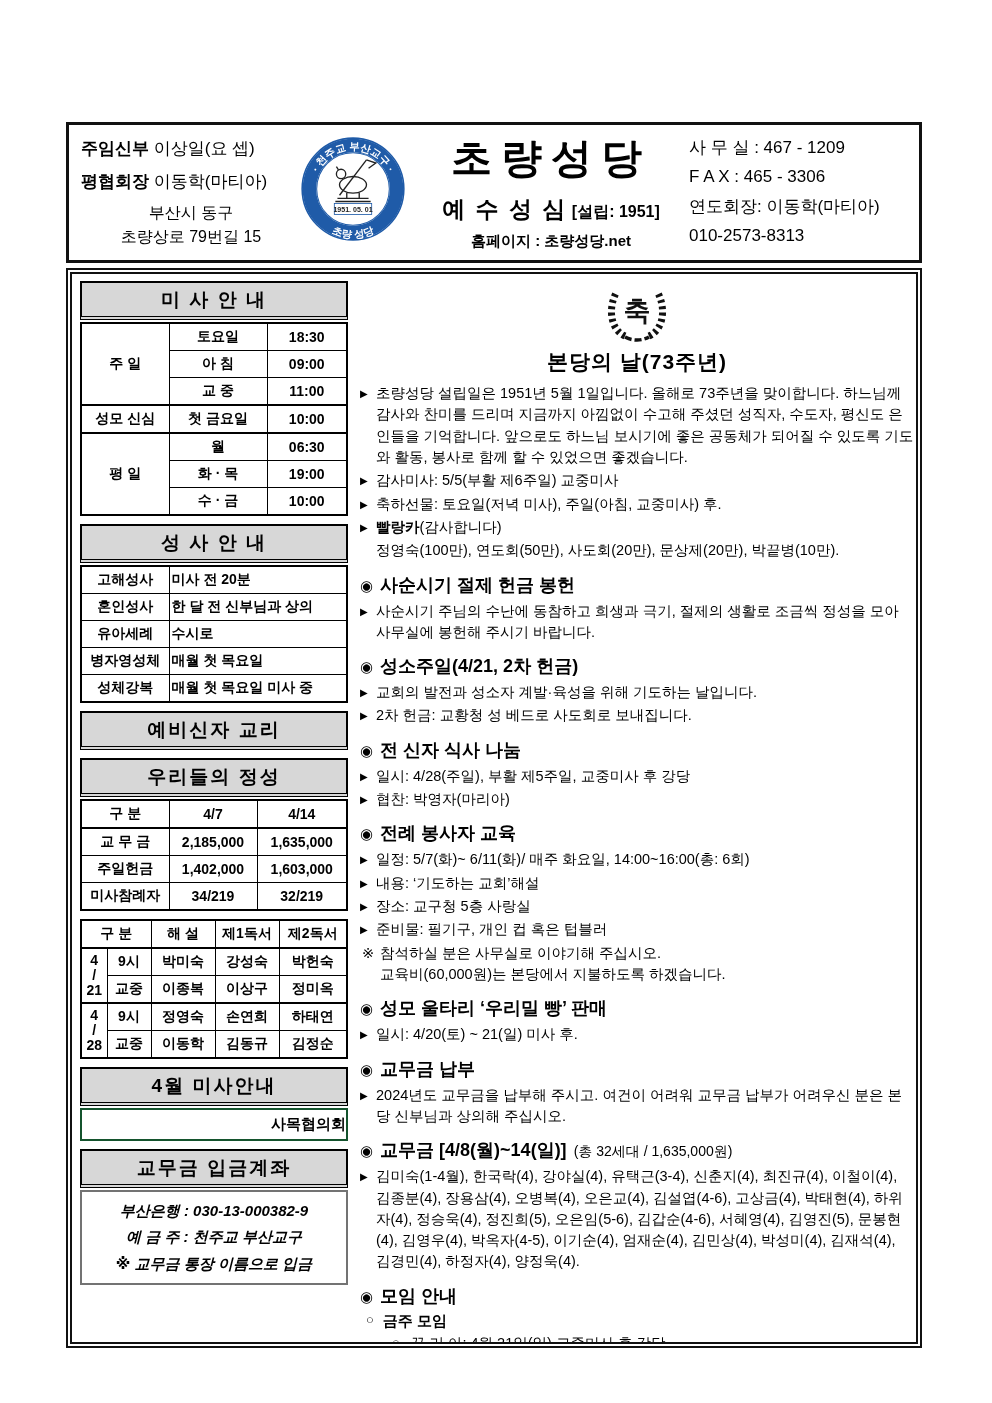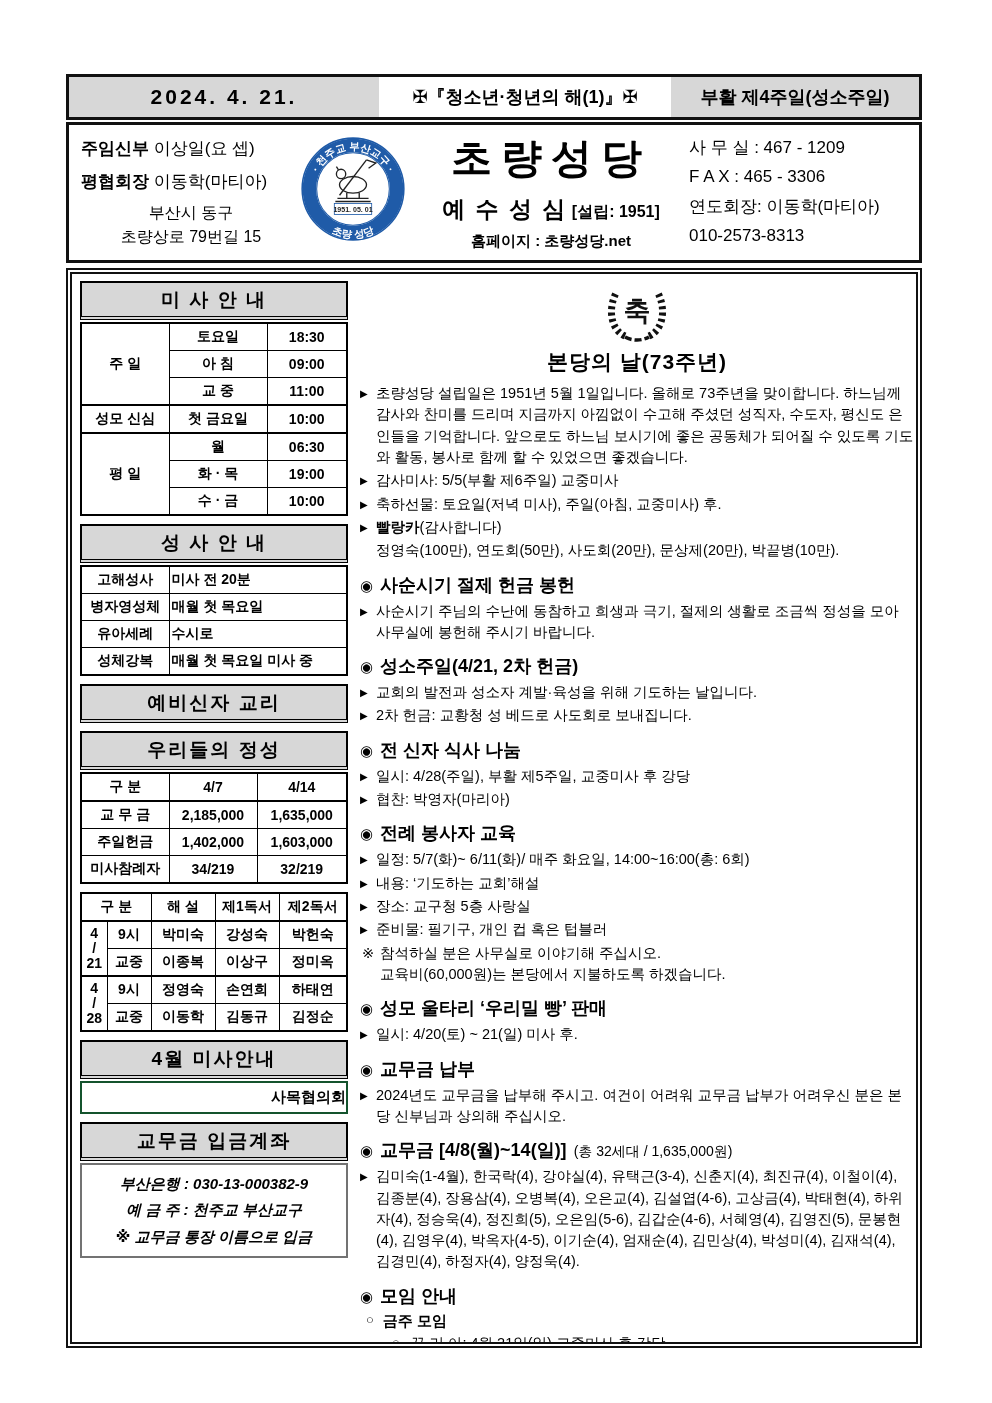--- a/index.html
+++ b/index.html
@@ -72,25 +72,20 @@
   .m-group { display:flex; gap:9px; font-weight:bold; font-size:15px; margin:4px 0 2px 6px; }
   .m-item { display:flex; gap:11px; font-size:14.5px; margin:2px 0 2px 32px; line-height:1.5; }
   .m-icon { font-size:13px; }
   svg text { font-family:"Liberation Sans","DejaVu Sans",sans-serif; }
 </style>
 </head>
 <body>
 
 <div class="page">
 
-  <div class="topbar">
-    <div class="tb-date">2024.  4.  21.</div>
-    <div class="tb-slogan">✠『청소년·청년의 해(1)』✠</div>
-    <div class="tb-title">부활 제4주일(성소주일)</div>
-  </div>
 
   <div class="infobox">
     <div class="ib-left">
       <div class="line">
         <span class="label">주임신부</span>
         <span>이상일(요  셉)</span>
       </div>
       <div class="line">
         <span class="label">평협회장</span>
         <span>이동학(마티아)</span>
@@ -198,26 +193,30 @@
           <colgroup>
               <col style="width:88px">
               <col>
             </colgroup>
           <tbody>
               <tr>
                 <td>고해성사</td>
               <td class="left">미사 전 20분</td>
               </tr>
           <tr>
+                <td>혼인성사</td>
+              <td class="left">한 달 전 신부님과 상의</td>
+              </tr>
+          <tr>
+                <td>유아세례</td>
+              <td class="left">수시로</td>
+              </tr>
+          <tr>
                 <td>병자영성체</td>
               <td class="left">매월 첫 목요일</td>
-              </tr>
-          <tr>
-                <td>유아세례</td>
-              <td class="left">수시로</td>
               </tr>
           <tr>
                 <td>성체강복</td>
               <td class="left">매월 첫 목요일 미사 중</td>
               </tr>
         </tbody>
           </table>
       </section>
 
       <section class="panel">

